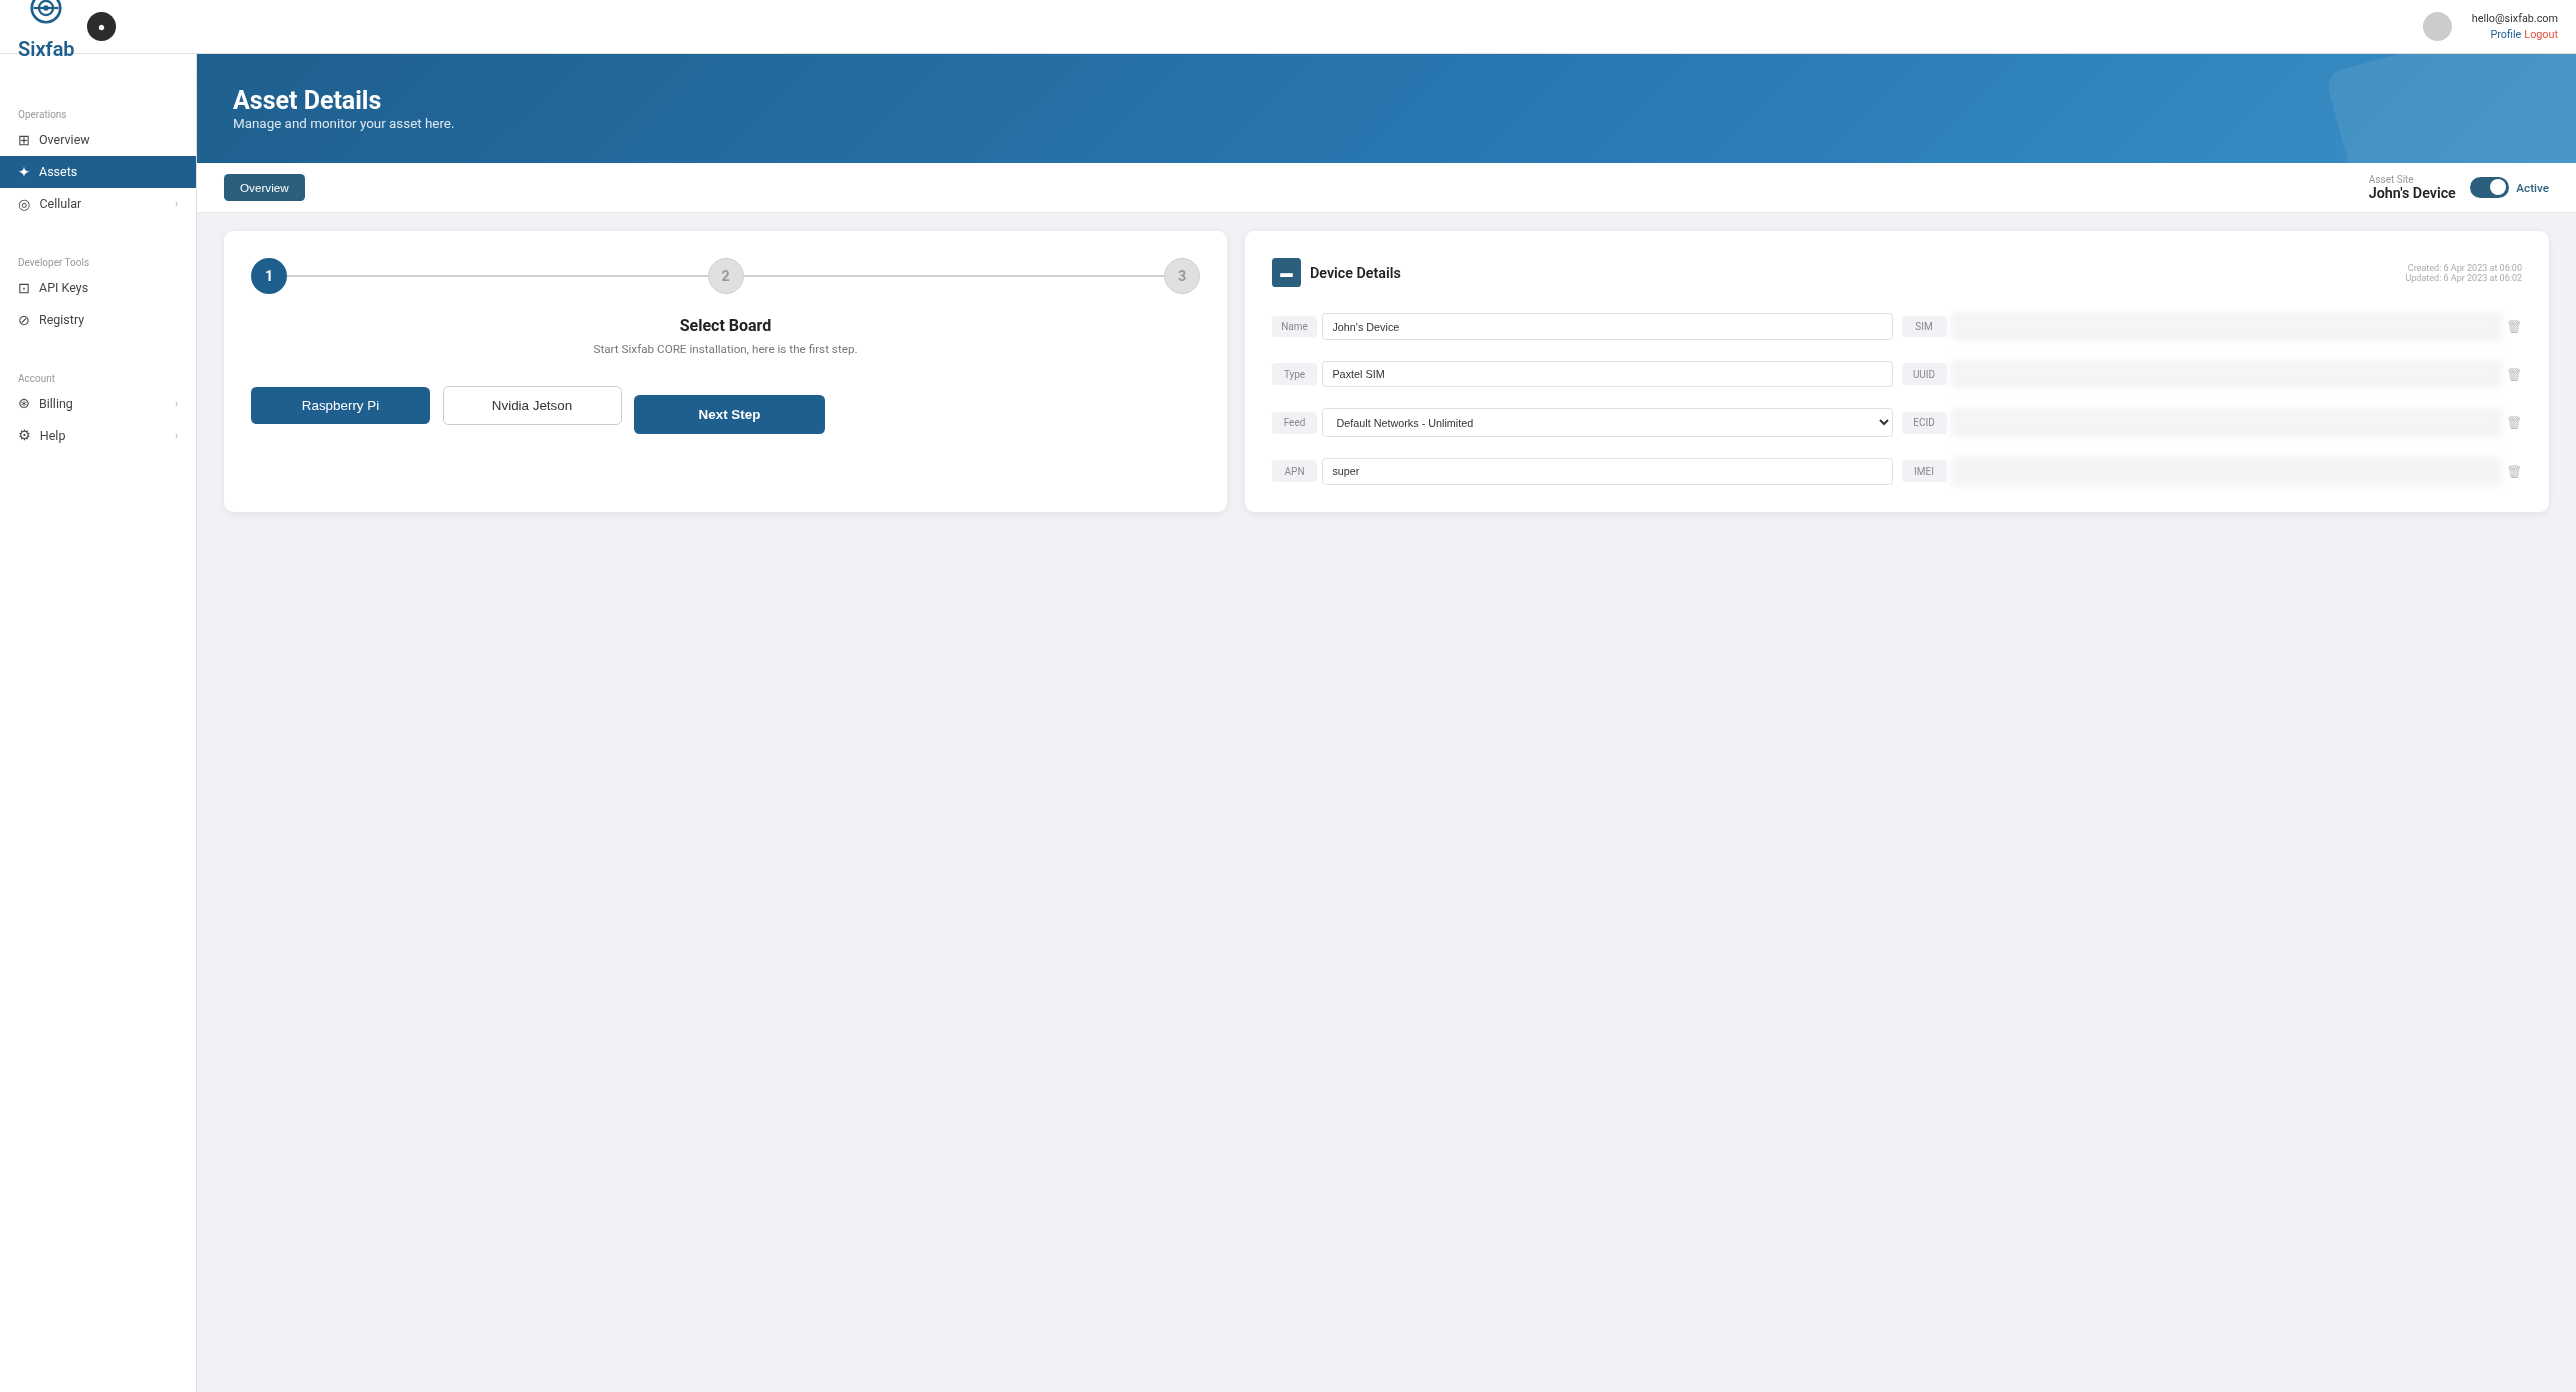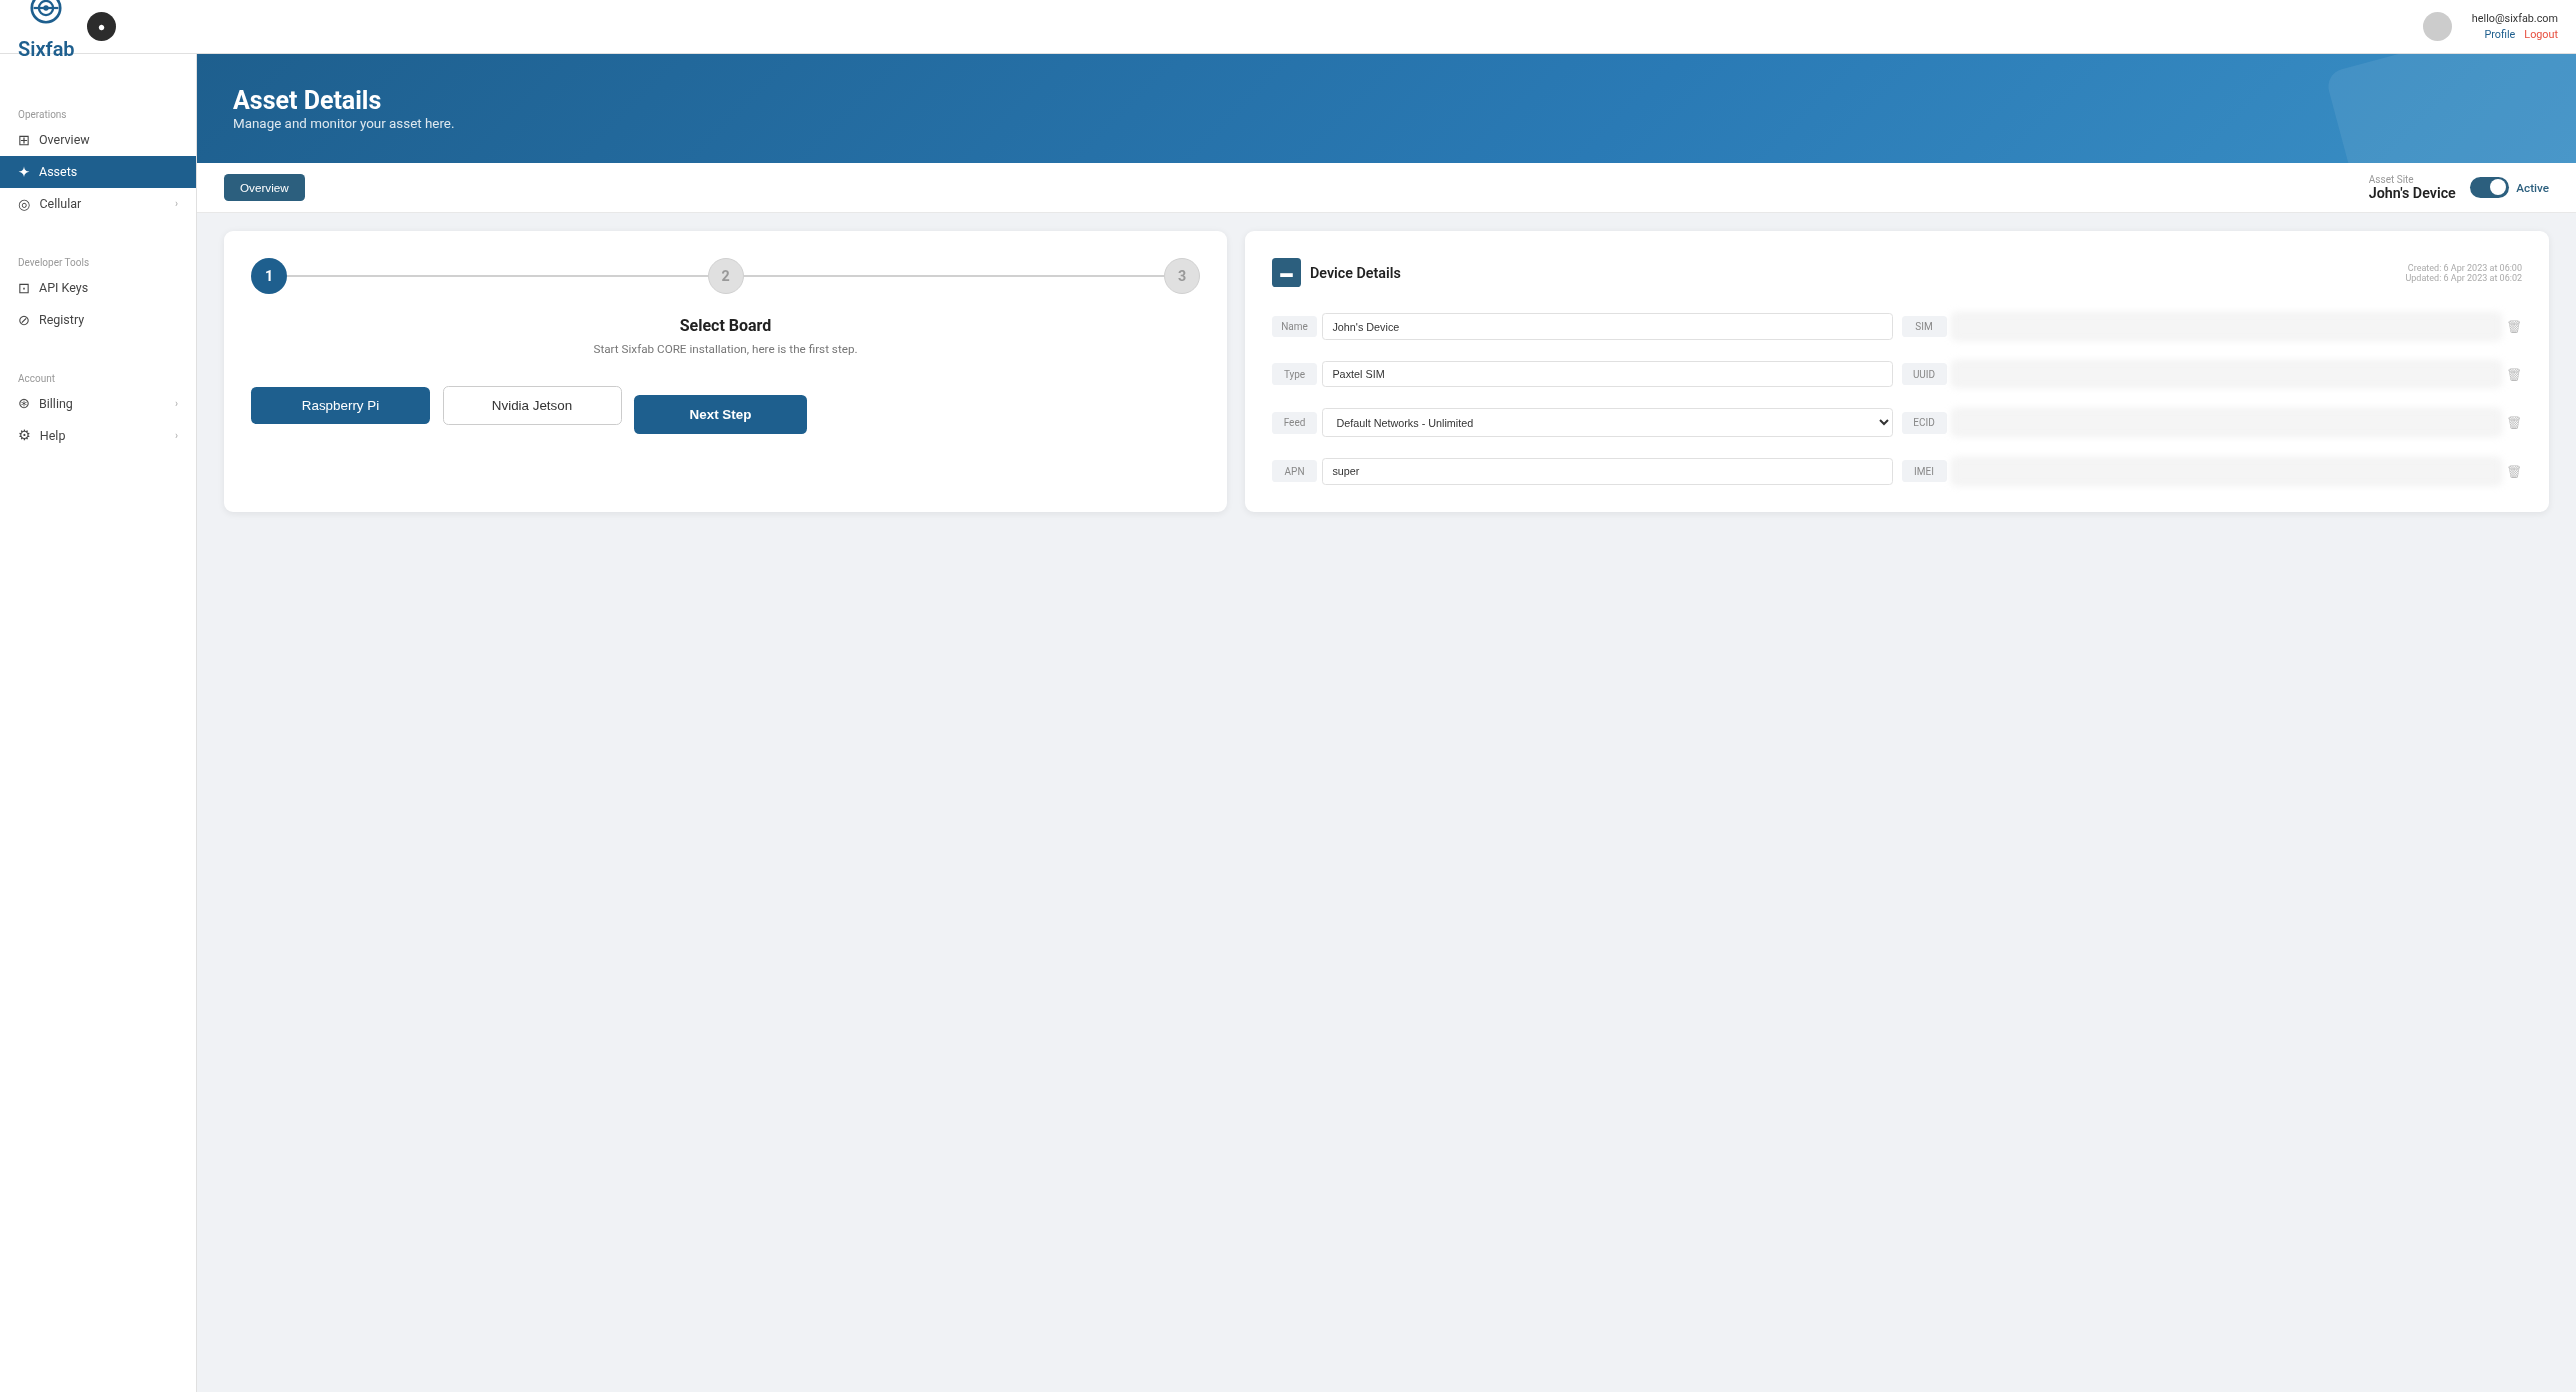--- a/index.html
+++ b/index.html
@@ -17,21 +17,21 @@
       z-index: 100;
       flex-shrink: 0;
     }
     .topnav-left { display: flex; align-items: center; gap: 12.5px; }
     .logo { display: flex; align-items: center; gap: 7.2px; flex-direction: column; }
     .logo-icon { color: #1e5f8e; font-size: 20px; }
     .logo-text { font-size: 20px; font-weight: 600; color: #1e5f8e; }
     .nav-circle { width: 29px; height: 29px; background: #2c2c2c; border-radius: 50%; display: flex; align-items: center; justify-content: center; color: #fff; font-size: 12.5px; }
     .topnav-right { display: flex; flex-direction: column; align-items: flex-end; gap: 3.6px; }
     .nav-email { font-size: 10.8px; color: #333; }
-    .nav-links { display: flex; gap: 9px; font-size: 10.8px; }
+    .nav-links { display: flex; gap: 3px; font-size: 10.8px; }
     .nav-links a { color: #1e5f8e; text-decoration: none; }
     .nav-links .logout { color: #e74c3c; }
     .nav-user-icon { width: 29px; height: 29px; background: #ccc; border-radius: 50%; margin-right: 9px; }
 
     
     .layout { display: flex; flex: 1; overflow: hidden; }
 
     
     .sidebar {
       width: 197px;
@@ -149,21 +149,21 @@
       cursor: pointer;
     }
     .board-btn-outline {
       width: 179px; padding: 10.8px;
       background: #fff; color: #333;
       border: 1.3px solid #ccc; border-radius: 5.4px;
       font-size: 13.4px; cursor: pointer;
     }
     .next-step-btn {
       margin-top: 18px;
-      width: 173px; padding: 11.7px;
+      width: 191px; padding: 11.7px;
       background: #1e5f8e; color: #fff;
       border: none; border-radius: 5.4px;
       font-size: 13.4px; font-weight: 600;
       cursor: pointer;
     }
 
     
     .device-details-header { display: flex; align-items: center; gap: 9px; margin-bottom: 5.4px; }
     .device-icon { width: 29px; height: 29px; background: #2c5f7e; border-radius: 3.6px; display: flex; align-items: center; justify-content: center; color: #fff; font-size: 12.5px; }
     .device-title { font-size: 14.3px; font-weight: 600; color: #222; }

